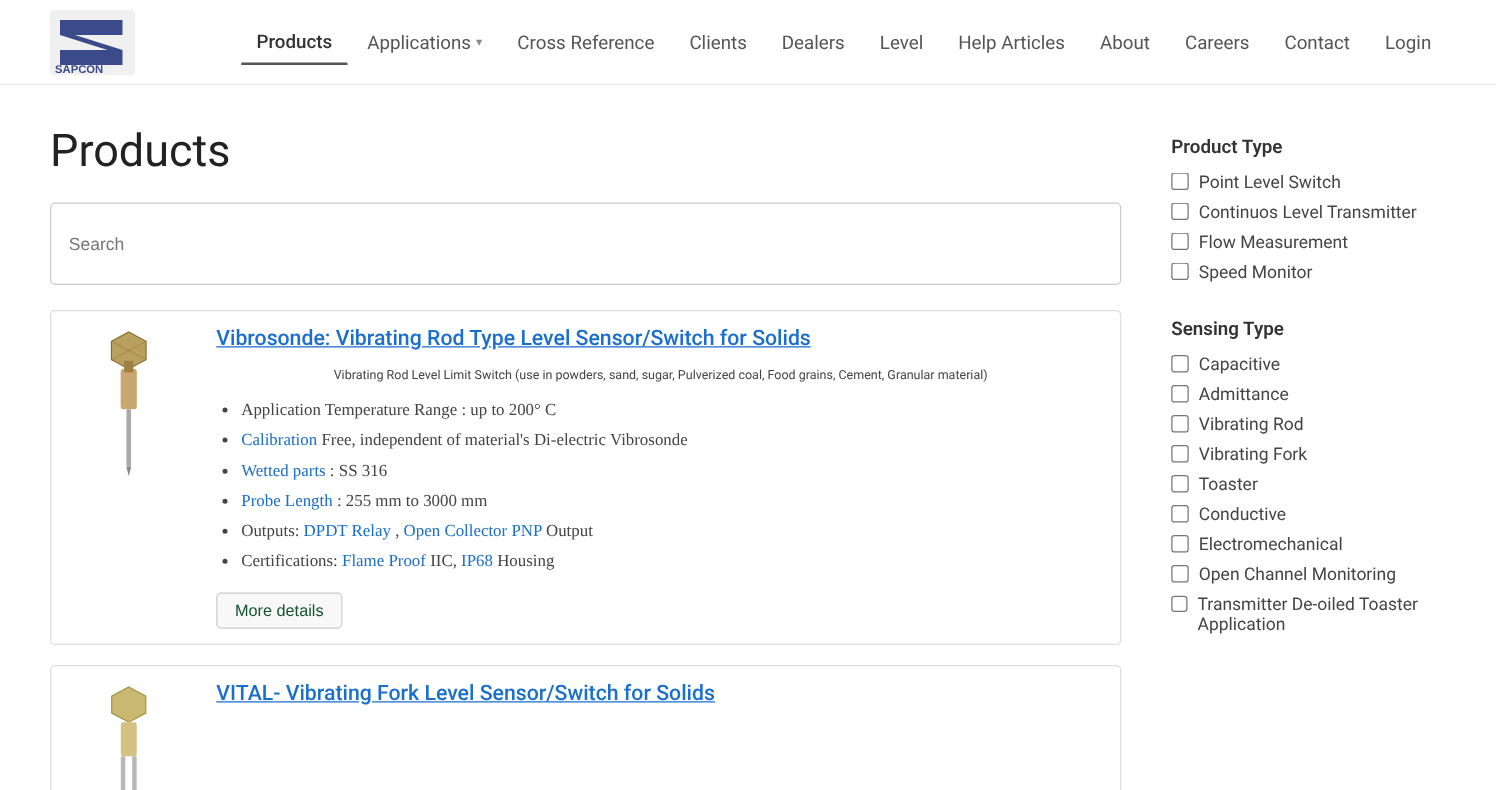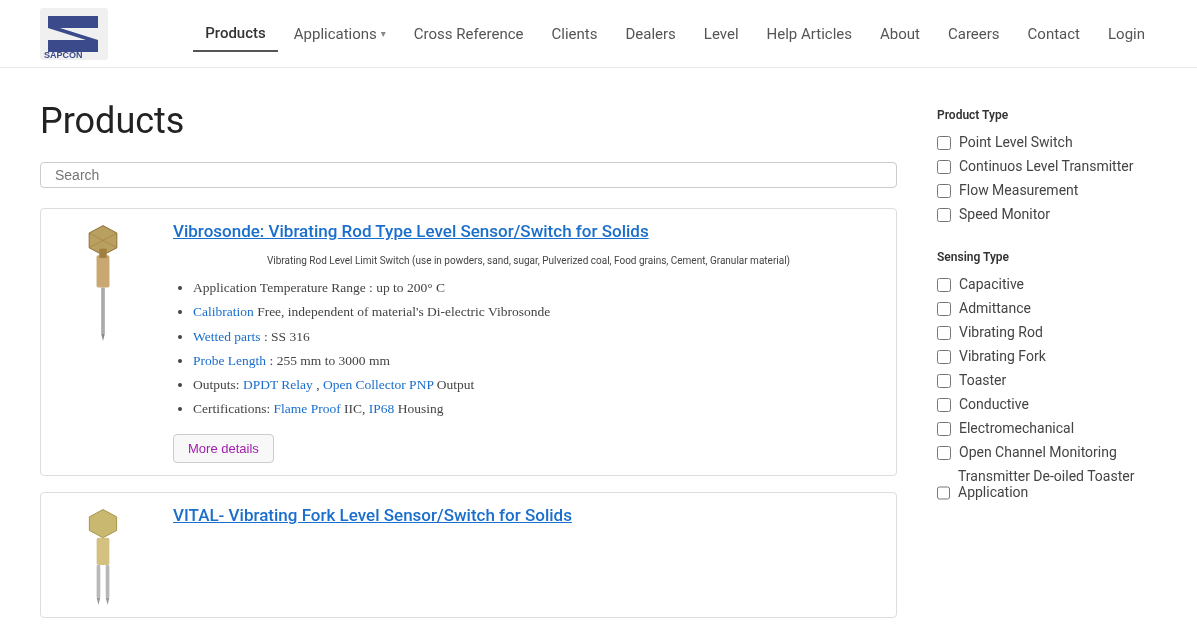--- a/index.html
+++ b/index.html
@@ -65,21 +65,21 @@
       min-width: 0;
     }
     .page-title {
       font-size: 36px;
       font-weight: 400;
       color: #222;
       margin-bottom: 20px;
     }
     .search-bar {
       width: 100%;
-      padding: 4px 14px;
+      padding: 24px 14px;
       border: 1px solid #ccc;
       border-radius: 4px;
       font-size: 14px;
       color: #555;
       margin-bottom: 20px;
       outline: none;
     }
 
     
     .product-card {
@@ -128,41 +128,41 @@
       font-family: Liberation Serif, serif;
     }
     .link-blue { color: #1a6ecc; cursor: pointer; }
     .more-details-btn {
       padding: 6px 14px;
       border: 1px solid #ccc;
       background: #f8f8f8;
       border-radius: 4px;
       font-size: 13px;
       cursor: pointer;
-      color: #a21caf;
+      color: #14532d;
     }
 
     
     .sidebar {
       width: 220px;
       flex-shrink: 0;
       padding-top: 8px;
     }
     .filter-section {
       margin-bottom: 28px;
     }
     .filter-title {
-      font-size: 12px;
+      font-size: 15px;
       font-weight: 600;
       color: #333;
       margin-bottom: 12px;
     }
     .filter-item {
       display: flex;
-      align-items: flex-end;
+      align-items: flex-start;
       gap: 8px;
       margin-bottom: 8px;
       cursor: pointer;
     }
     .filter-item input[type="checkbox"] {
       width: 14px;
       height: 14px;
       cursor: pointer;
     }
     .filter-label {

